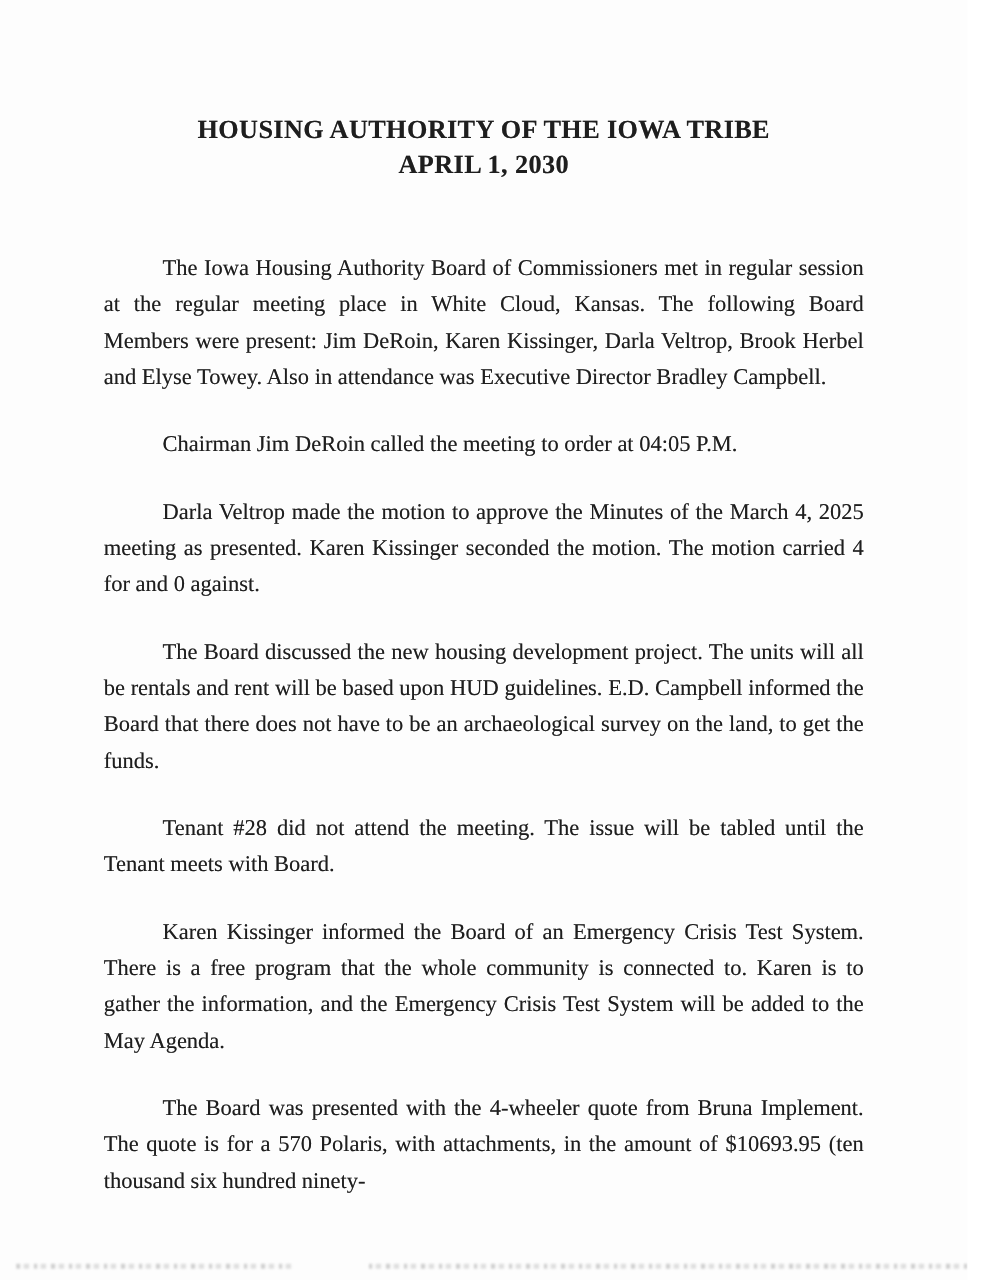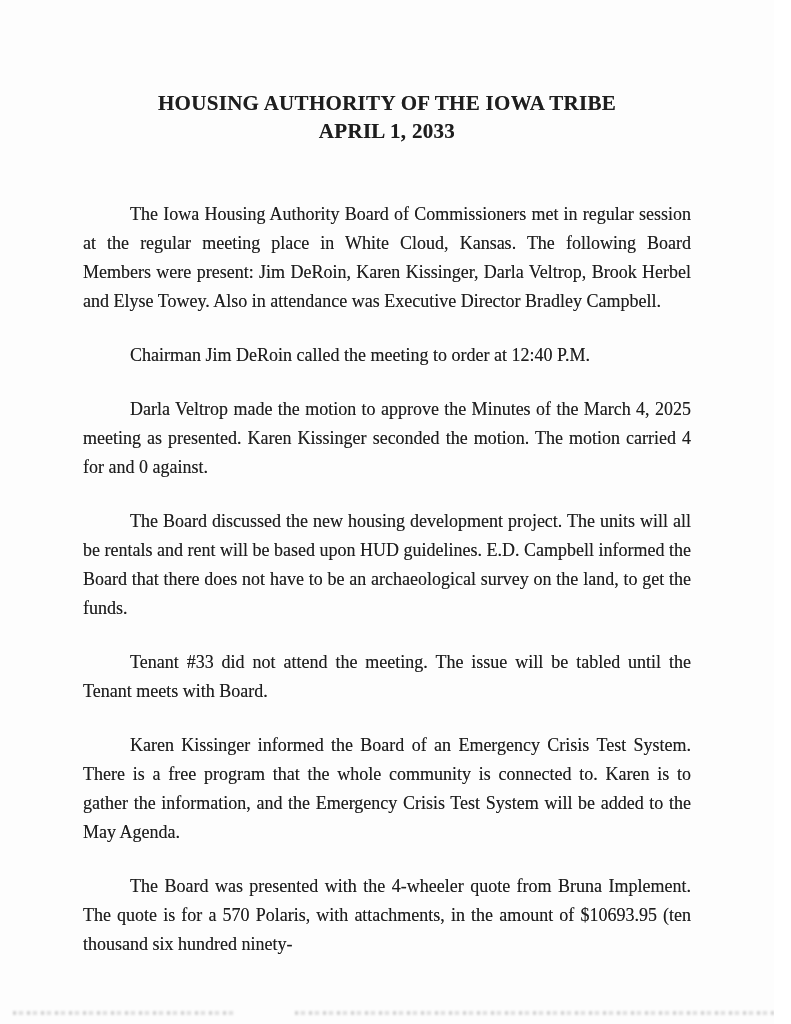--- a/index.html
+++ b/index.html
@@ -55,29 +55,29 @@
   .scan-artifact.left  { left: 13px;  top: 1011px; width: 222px; }
   .scan-artifact.right { left: 295px; top: 1011px; width: 485px; }
 </style>
 </head>
 <body>
 
 <div class="page">
 
   <div class="title-block">
     <div>HOUSING AUTHORITY OF THE IOWA TRIBE</div>
-    <div>APRIL 1, 2033</div>
+    <div>APRIL 1, 2030</div>
   </div>
 
   <div class="content">
     <p>The Iowa Housing Authority Board of Commissioners met in regular session at the regular meeting place in White Cloud, Kansas.  The following Board Members were present: Jim DeRoin, Karen Kissinger, Darla Veltrop, Brook Herbel and Elyse Towey.  Also in attendance was Executive Director Bradley Campbell.</p>
-    <p>Chairman Jim DeRoin called the meeting to order at 12:40 P.M.</p>
+    <p>Chairman Jim DeRoin called the meeting to order at 04:05 P.M.</p>
     <p>Darla Veltrop made the motion to approve the Minutes of the March 4, 2025 meeting as presented.  Karen Kissinger seconded the motion.  The motion carried 4 for and 0 against.</p>
     <p>The Board discussed the new housing development project.  The units will all be rentals and rent will be based upon HUD guidelines.  E.D. Campbell informed the Board that there does not have to be an archaeological survey on the land, to get the funds.</p>
-    <p>Tenant #33 did not attend the meeting. The issue will be tabled until the Tenant meets with Board.</p>
+    <p>Tenant #28 did not attend the meeting. The issue will be tabled until the Tenant meets with Board.</p>
     <p>Karen Kissinger informed the Board of an Emergency Crisis Test System. There is a free program that the whole community is connected to.  Karen is to gather the information, and the Emergency Crisis Test System will be added to the May Agenda.</p>
     <p>The Board was presented with the 4-wheeler quote from Bruna Implement.  The quote is for a 570 Polaris, with attachments, in the amount of $10693.95 (ten thousand six hundred ninety-</p>
   </div>
 
   <div class="scan-artifact left"></div>
   <div class="scan-artifact right"></div>
 
 </div>
 
 </body></html>

